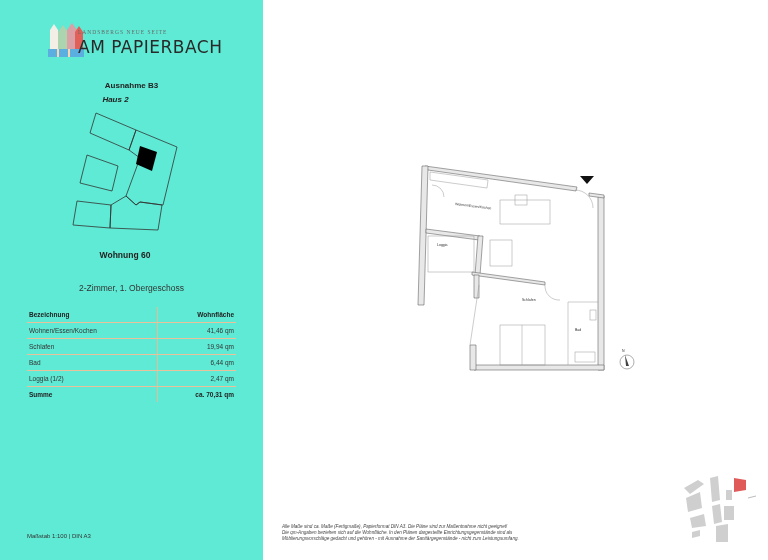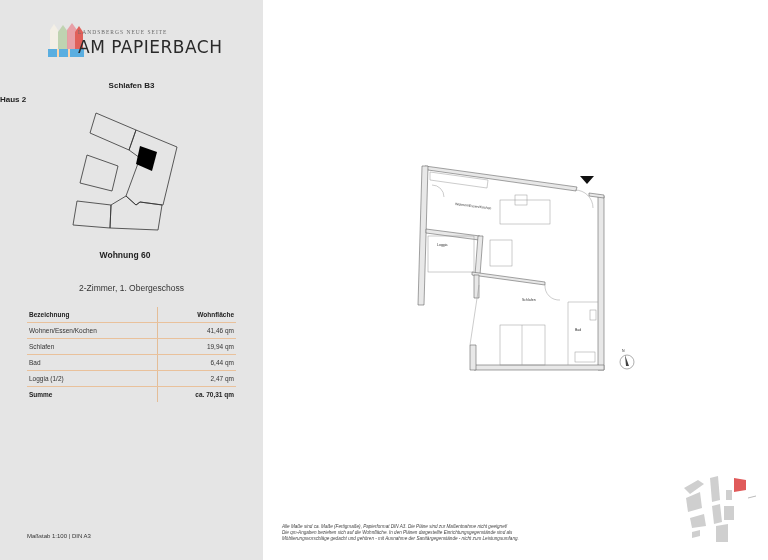--- a/index.html
+++ b/index.html
@@ -1,22 +1,22 @@
 <!DOCTYPE html>
 <html><head>
 <meta charset="utf-8">
 <style>
   html,body{margin:0;padding:0;}
   body{width:768px;height:560px;position:relative;background:#ffffff;font-family:"Liberation Sans",sans-serif;overflow:hidden;}
-  .sidebar{position:absolute;left:0;top:0;width:263px;height:560px;background:#e5e5e5;}
+  .sidebar{position:absolute;left:0;top:0;width:263px;height:560px;background:#5eead4;}
   .logo{position:absolute;left:48px;top:20px;width:180px;height:42px;}
   .logo-sub{position:absolute;left:78px;top:29px;font-family:"Liberation Serif",serif;font-size:5.5px;letter-spacing:1px;color:#6a6a6a;}
   .logo-main{position:absolute;left:78px;top:37px;font-size:17px;letter-spacing:0.5px;color:#2a2a2a;font-family:"DejaVu Sans",sans-serif;font-weight:normal;}
   .baufeld{position:absolute;left:0;width:263px;text-align:center;top:81px;font-size:8px;font-weight:bold;color:#222;}
-  .haus{position:absolute;left:0;width:231px;top:95px;font-size:8px;font-weight:bold;color:#222;}
+  .haus{position:absolute;left:0;width:231px;text-align:center;top:95px;font-size:8px;font-weight:bold;color:#222;font-style:italic;}
   .siteplan{position:absolute;left:60px;top:105px;}
   .wohnung{position:absolute;left:0;width:250px;text-align:center;top:250px;font-size:8.5px;font-weight:bold;color:#222;}
   .wtype{position:absolute;left:0;width:263px;text-align:center;top:264px;font-size:8.5px;color:#333;margin-top:19px;}
   table.area{position:absolute;left:27px;top:307px;width:209px;border-collapse:collapse;font-size:6.5px;color:#333;}
   table.area td{height:15px;padding:0 2px;border-bottom:1px solid #e9c19b;}
   table.area td.v{text-align:right;border-left:1px solid #e4bd97;}
   table.area tr.hd td,table.area tr.sum td{font-weight:bold;color:#222;}
   table.area tr.sum td{border-bottom:none;}
   .scale{position:absolute;left:27px;top:533px;font-size:6px;color:#333;}
   .disclaimer{position:absolute;left:282px;top:524px;font-size:4.6px;line-height:6px;font-style:italic;color:#444;width:400px;}
@@ -34,21 +34,21 @@
       <path d="M19 30 L19 10 L24 3 L29 10 L29 30 Z" fill="#e898a0" opacity="0.9"></path>
       <path d="M27 30 L27 12 L31 6 L35 12 L35 30 Z" fill="#e0605a"></path>
       <rect x="0" y="29" width="36" height="8" fill="#5aaee0"></rect>
       <rect x="9" y="29" width="2" height="8" fill="#fdd6ad"></rect>
       <rect x="20" y="29" width="2" height="8" fill="#fdd6ad"></rect>
     </svg>
   </div>
   <div class="logo-sub">LANDSBERGS NEUE SEITE</div>
   <div class="logo-main">AM PAPIERBACH</div>
 
-  <div class="baufeld">Schlafen B3</div>
+  <div class="baufeld">Ausnahme B3</div>
   <div class="haus">Haus 2</div>
 
   <svg class="siteplan" width="130" height="130" viewBox="60 105 130 130">
     <g fill="none" stroke="#333" stroke-width="0.8">
       <polygon points="96,113 136,130 129,150 90,133"></polygon>
       <polygon points="136,130 177,147 163,205 140,202 136,205 126,196 140,158 129,150"></polygon>
       <polygon points="87,155 118,166 112,191 80,183"></polygon>
       <polygon points="77,201 111,205 110,228 73,225"></polygon>
       <polygon points="111,205 126,196 136,205 140,202 162,205 158,230 110,228"></polygon>
     </g>

